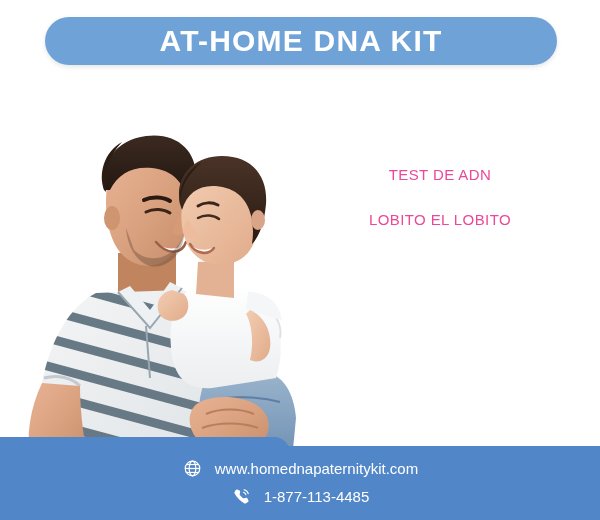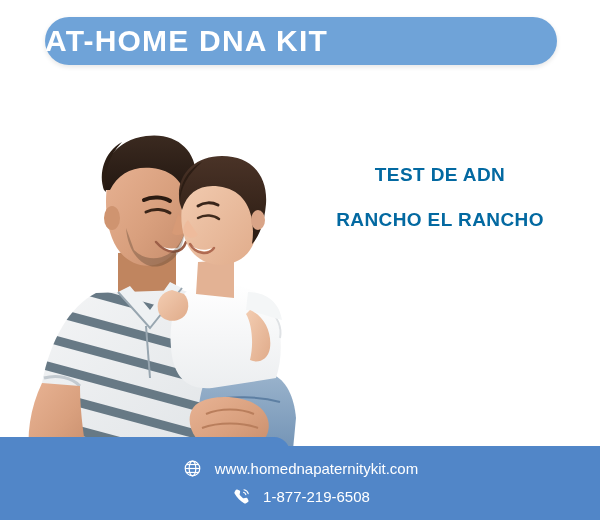--- a/index.html
+++ b/index.html
@@ -17,21 +17,21 @@
   }
 
   
   #title-pill{
     position:absolute;
     left:45px; top:17px;
     width:512px; height:48px;
     background:#6fa3d8;
     border-radius:24px;
     box-shadow:0 2px 5px rgba(0,0,0,0.10);
-    display:flex; align-items:center; justify-content:flex-start;
+    display:flex; align-items:center; justify-content:center;
   }
   #title-text{
     color:#ffffff;
     font-size:30px;
     font-weight:bold;
     letter-spacing:1.2px;
     white-space:nowrap;
     line-height:1;
   }
 
@@ -45,23 +45,23 @@
   #photo svg{display:block;}
 
   
   #headline-block{
     position:absolute;
     left:300px; top:155px;
     width:280px;
     text-align:center;
   }
   .headline-line{
-    color:#0369a1;
-    font-weight:bold;
-    font-size:19px;
+    color:#ec4899;
+    font-weight:normal;
+    font-size:15px;
     letter-spacing:0.4px;
     white-space:nowrap;
   }
   #headline-line-1{margin:0 0 0 0;line-height:40px;}
   #headline-line-2{margin:0;line-height:56px;}
   #headline-line-3{margin:0;line-height:50px;}
 
   
   #footer{
     position:absolute;
@@ -238,21 +238,21 @@
       <path d="M192 168 C198 174 208 175 212 170 C206 173 197 172 192 168 Z" fill="#ffffff"></path>
 
       <path d="M196 360 C186 346 188 330 200 324 C216 316 244 318 258 328 C272 338 272 356 260 366 C244 378 210 378 196 360 Z" fill="url(#skinG)"></path>
       <path d="M206 336 C220 330 240 330 254 336" stroke="#b97e5c" stroke-width="2" fill="none"></path>
       <path d="M202 350 C218 344 242 344 258 350" stroke="#b97e5c" stroke-width="2" fill="none"></path>
     </svg>
   </div>
 
   <div id="headline-block">
     <div id="headline-line-1" class="headline-line">TEST DE ADN</div>
-    <div id="headline-line-3" class="headline-line">RANCHO EL RANCHO</div>
+    <div id="headline-line-3" class="headline-line">LOBITO EL LOBITO</div>
   </div>
 
   <div id="footer">
     <div id="footer-left-block"></div>
     <div id="footer-right-block"></div>
 
     <div id="footer-content">
 
       <div class="footer-row" id="footer-row-web">
         <div class="footer-item">
@@ -271,21 +271,21 @@
 
       <div class="footer-row" id="footer-row-bottom">
         <div class="footer-item">
           <span class="footer-ico">
             <svg width="19" height="19" viewBox="0 0 24 24" aria-hidden="true">
               <path d="M6.6 3.2c-.7-.3-1.5 0-1.9.6L3.3 6.3c-.4.6-.4 1.4 0 2 1.6 2.7 3.2 5 5.4 7.1 2.1 2.1 4.4 3.7 7.1 5.3.6.4 1.4.3 2-.1l2.4-1.5c.6-.4.9-1.2.6-1.9l-1.2-2.7c-.3-.6-1-1-1.7-.8l-2.9.6c-.5.1-1 0-1.4-.4l-3.5-3.5c-.4-.4-.5-.9-.4-1.4l.6-2.9c.1-.7-.2-1.4-.8-1.7L6.6 3.2z" fill="#ffffff"></path>
               <path d="M15.2 3.4c2.6.5 4.7 2.5 5.3 5.1" stroke="#ffffff" stroke-width="1.4" fill="none" stroke-linecap="round"></path>
               <path d="M14.6 6.7c1.4.4 2.5 1.5 2.9 2.9" stroke="#ffffff" stroke-width="1.4" fill="none" stroke-linecap="round"></path>
             </svg>
           </span>
-          <span class="footer-label">1-877-219-6508</span>
+          <span class="footer-label">1-877-113-4485</span>
         </div>
 
       </div>
 
     </div>
   </div>
 
 </div>
 
 </body></html>

